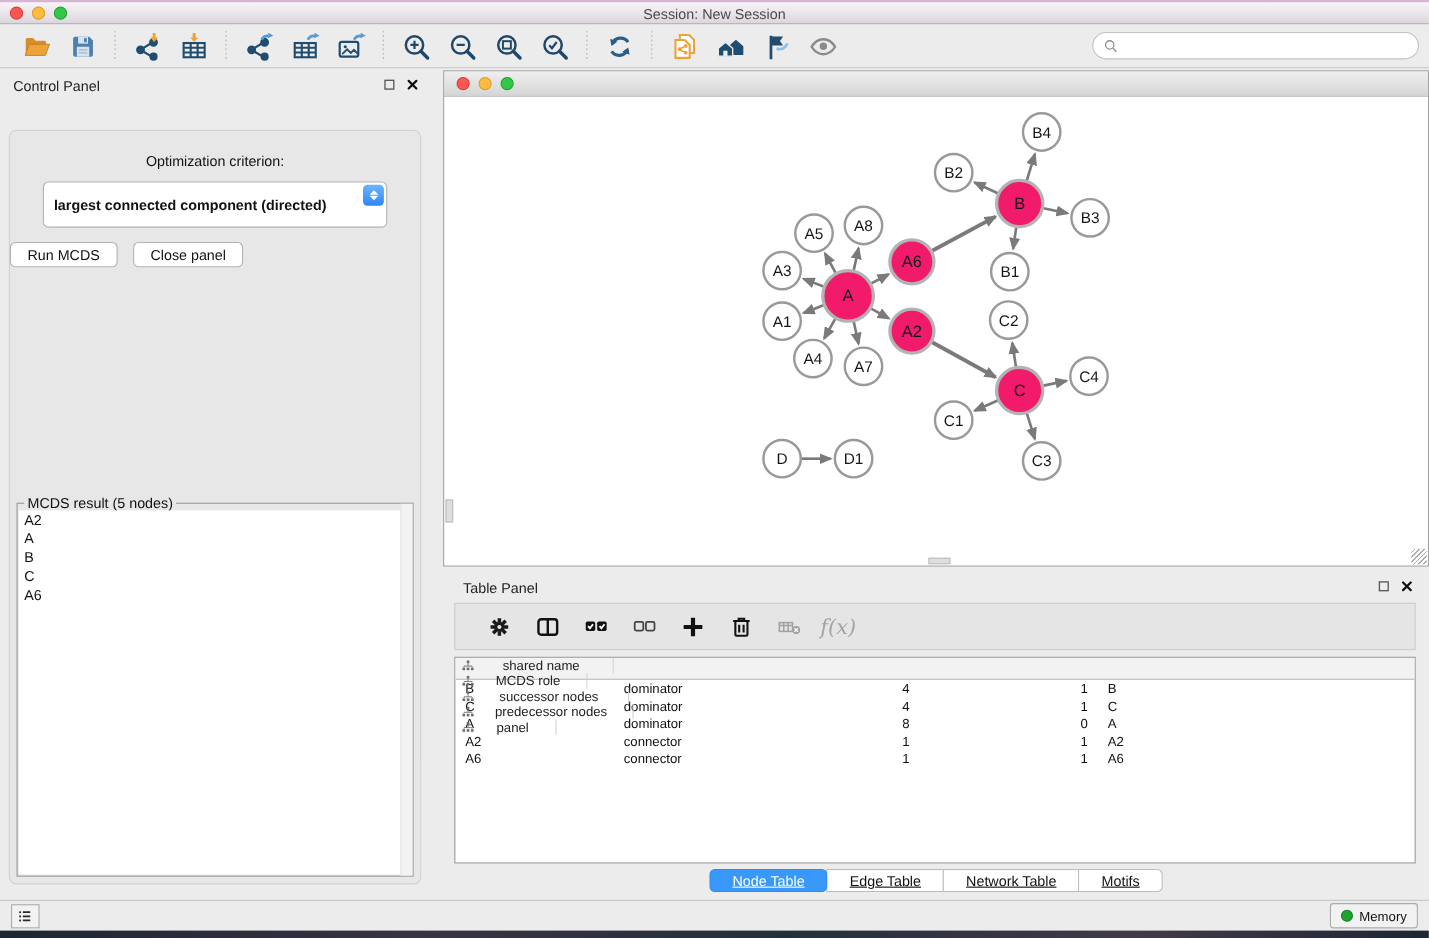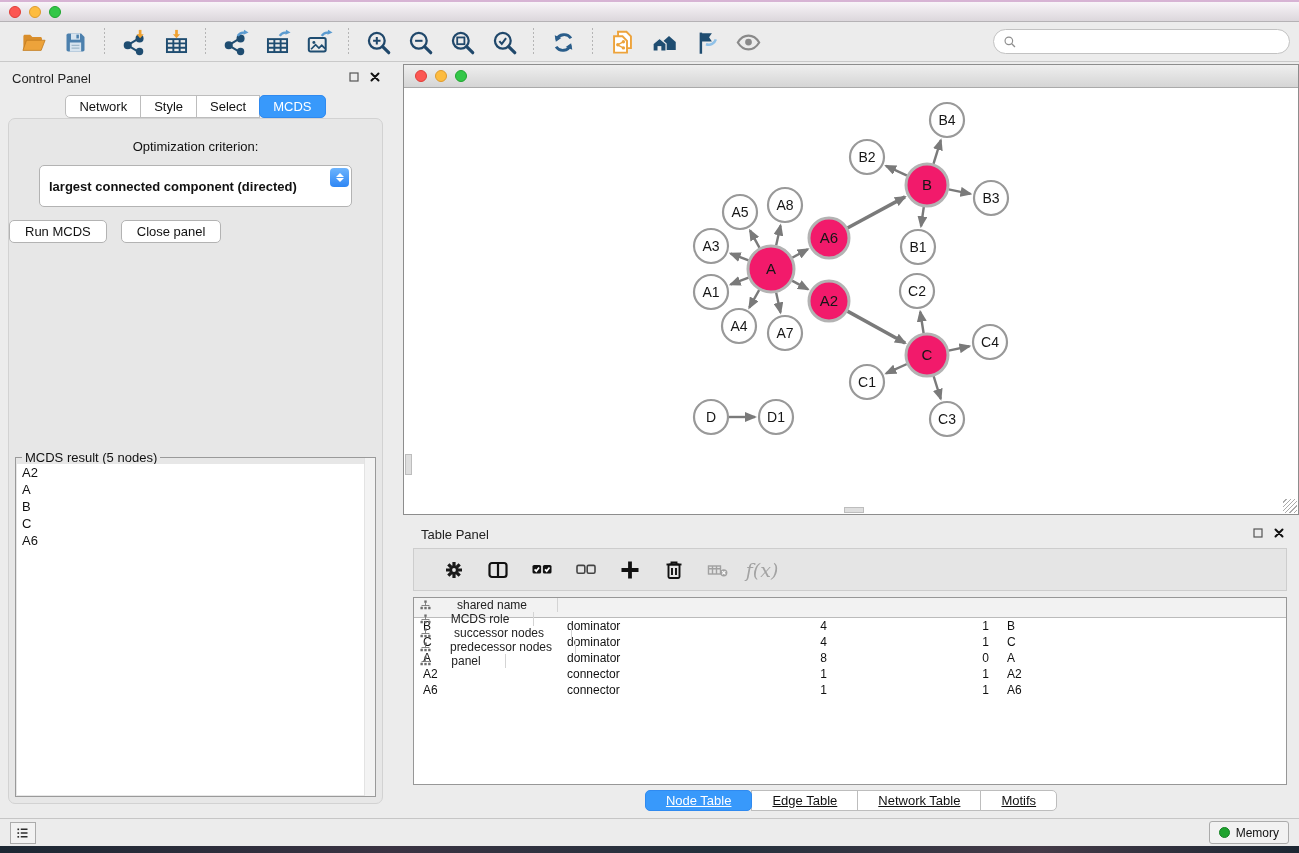--- a/index.html
+++ b/index.html
@@ -104,20 +104,21 @@
 </style>
 </head>
 <body>
 
 <div class="titlebar">
   <div class="tl-group">
     <span class="tl red"></span>
     <span class="tl yellow"></span>
     <span class="tl green"></span>
   </div>
+  <div class="title">Session: New Session</div>
 </div>
 
 <div class="main-toolbar">
   <div id="toolbar-groups" style="display:flex;align-items:center;">
       <span class="tb-icon">
         <svg viewBox="0 0 24 24">
           <path d="M3 18.5V6.3C3 5.6 3.6 5 4.3 5H9l2 2.2h7.2c.7 0 1.3.6 1.3 1.3V10" fill="#d98e2b"></path>
           <path d="M5.8 10H22.3L18.8 19H2.6z" fill="#eda33b" stroke="#c07b20" stroke-width="0.7"></path>
         </svg>
       </span>
@@ -277,26 +278,20 @@
         <svg viewBox="0 0 24 24">
           <rect x="4" y="4" width="16" height="16" fill="none" stroke="#555" stroke-width="2.4"></rect>
         </svg>
       </span>
     <span class="pb">
         <svg viewBox="0 0 24 24">
           <path d="M5 5l14 14M19 5L5 19" stroke="#111" stroke-width="4" stroke-linecap="round"></path>
         </svg>
       </span>
   </div>
-  <div class="cp-tabs" id="cp-tabs">
-      <span class="seg-tab">Network</span>
-      <span class="seg-tab">Style</span>
-      <span class="seg-tab">Select</span>
-      <span class="seg-tab selected">MCDS</span>
-    </div>
   <div class="cp-content">
     <div class="opt-label">Optimization criterion:</div>
     <div class="dropdown">
       <span class="dd-text">largest connected component (directed)</span>
       <span class="dd-stepper">
           <span class="ch up"></span>
           <span class="ch down"></span>
         </span>
     </div>
     <div class="btn-row">

